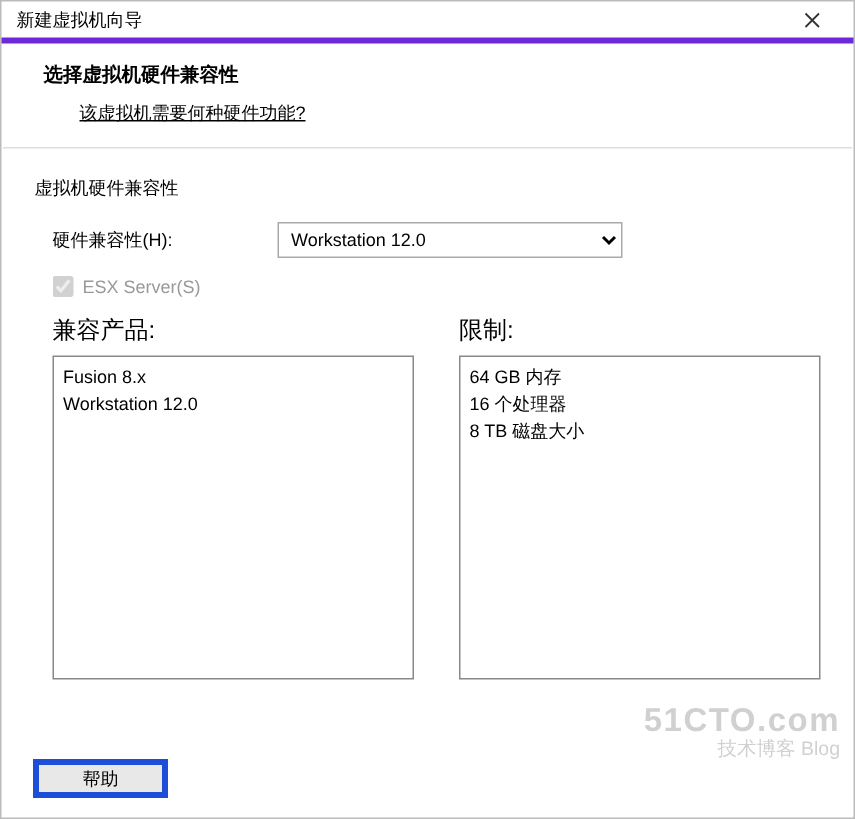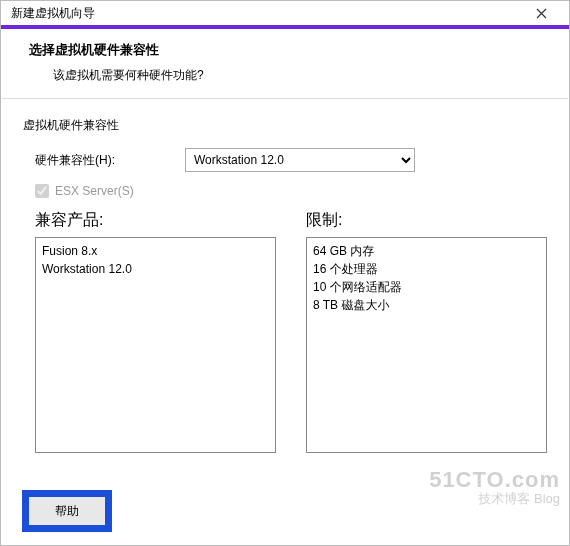--- a/index.html
+++ b/index.html
@@ -25,21 +25,21 @@
     .close-btn {
       width: 40px; height: 28px;
       display: flex; align-items: center; justify-content: center;
       cursor: pointer;
       font-size: 16px;
     }
     .header {
       padding: 12px 14px 14px 28px;
     }
     .header .main-title { font-size: 13px; font-weight: bold; margin-bottom: 8px; }
-    .header .subtitle { font-size: 12px; padding-left: 24px; }
+    .header .subtitle { font-size: 12px; padding-left: 24px; text-decoration: underline; }
     .separator { height: 1px; background: #ddd; margin: 0 1px; }
 
     .content { padding: 18px 22px 10px 22px; }
 
     .fieldset-label {
       font-size: 12px;
       margin-bottom: 14px;
     }
 
     .form-row {
@@ -84,24 +84,24 @@
 
     .button-bar {
       position: absolute;
       bottom: 14px;
       left: 0; right: 0;
       display: flex;
       align-items: center;
       padding: 0 22px;
     }
     .btn {
-      height: 42px;
+      height: 26px;
       min-width: 90px;
       padding: 0 12px;
-      border: 7px solid #1d4ed8;
+      border: 4px solid #1d4ed8;
       background: #e8e8e8;
       font-family: inherit;
       font-size: 12px;
       cursor: pointer;
       display: inline-flex;
       align-items: center;
       justify-content: center;
     }
     .spacer { flex: 1; }
     .right-buttons { display: flex; gap: 6px; align-items: center; }
@@ -170,21 +170,20 @@
         <div class="listbox">
           <div>Fusion 8.x</div>
           <div>Workstation 12.0</div>
         </div>
       </div>
       <div class="list-col">
         <div class="list-label">限制:</div>
         <div class="listbox">
           <div>64 GB 内存</div>
           <div>16 个处理器</div>
-          <div>10 个网络适配器</div>
           <div>8 TB 磁盘大小</div>
         </div>
       </div>
     </div>
 
   </div>
 
   <div class="watermark">
     <div class="wm1">51CTO.com</div>
     <div class="wm2">技术博客 Blog</div>

